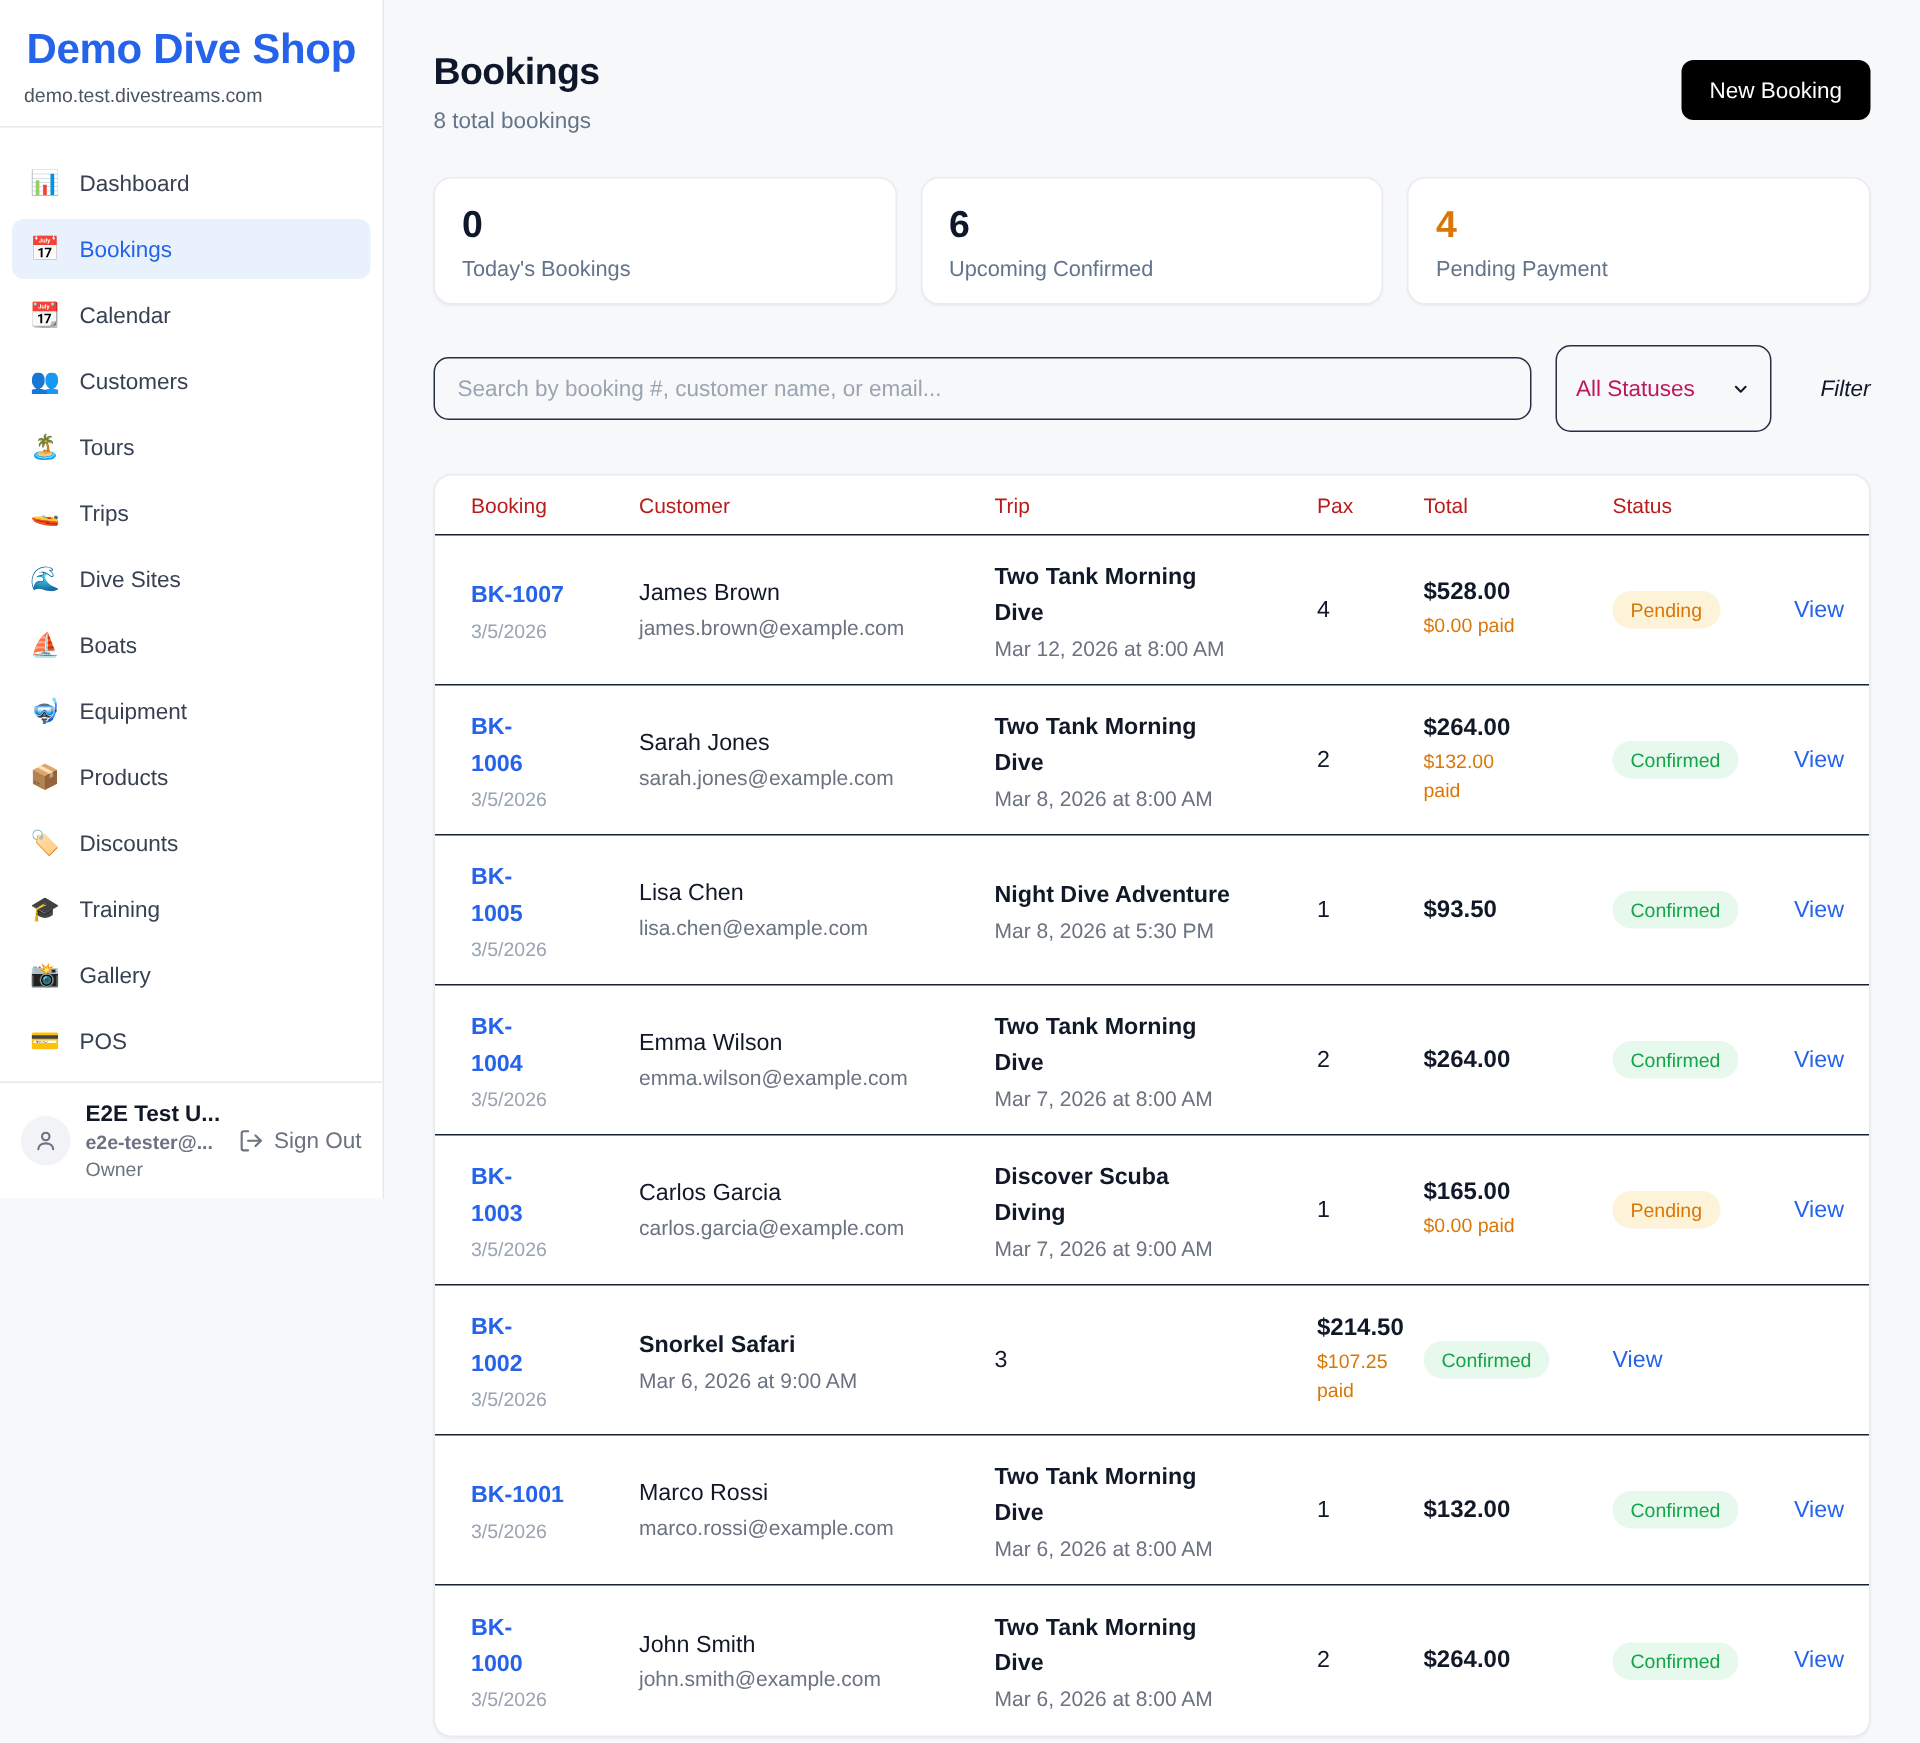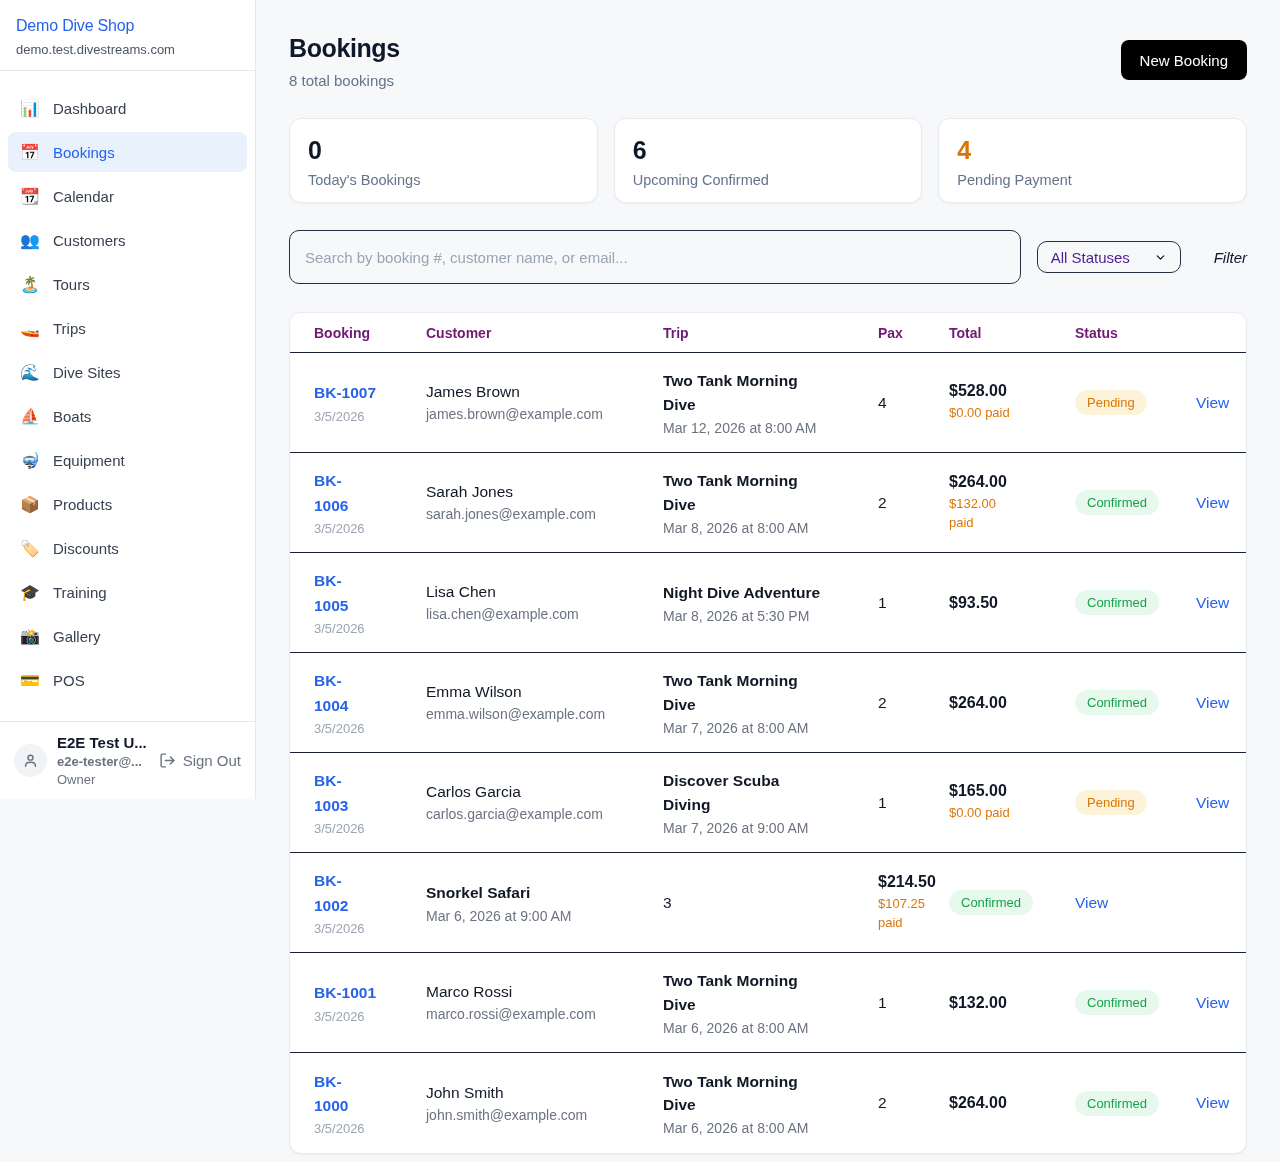--- a/index.html
+++ b/index.html
@@ -15,21 +15,21 @@
 
   
   .sidebar {
     position: absolute; left: 0; top: 0;
     width: 256px; height: 799px;
     background: #ffffff;
     border-right: 1px solid #e5e8ee;
     display: flex; flex-direction: column;
   }
   .brand { padding: 17px 16px 13px; border-bottom: 1px solid #e5e8ee; }
-  .brand-name { font-size: 16px; font-weight: 400; color: #2563eb; letter-spacing: -0.2px; }
+  .brand-name { font-size: 28px; font-weight: 700; color: #2563eb; letter-spacing: -0.2px; text-align: center; }
   .brand-domain { font-size: 13px; color: #4b5563; margin-top: 7px; }
   .nav { padding: 17px 8px 0; flex: 1; }
   .nav-item {
     display: flex; align-items: center; gap: 13px;
     height: 40px; padding: 0 12px; margin-bottom: 4px;
     border-radius: 8px; font-size: 15px; color: #374151;
     cursor: pointer;
   }
   .nav-item.active { background: #e9f1fd; color: #2563eb; }
   .nav-icon { width: 20px; font-size: 16px; text-align: center; flex: none; }
@@ -68,50 +68,50 @@
     border: 1px solid #e8ebf0; border-radius: 12px;
     padding: 17px 18px; height: 85px;
     box-shadow: 0 1px 2px rgba(15,23,42,0.05);
   }
   .stat-value { font-size: 25px; font-weight: 800; color: #0f172a; }
   .stat-value.orange { color: #d97706; }
   .stat-label { font-size: 14.5px; color: #64748b; margin-top: 7px; }
 
   .filter-row { display: flex; align-items: center; margin-bottom: 28px; }
   .search-input {
-    flex: 1; height: 54px;
+    flex: 1; height: 42px;
     border: 1px solid #253044; border-radius: 10px;
     background: transparent; padding: 0 15px;
     font-family: inherit; font-size: 15px; color: #0f172a;
   }
   .search-input::placeholder { color: #9aa4b2; }
   .status-select {
-    width: 144px; height: 32px; margin-left: 16px;
+    width: 144px; height: 58px; margin-left: 16px;
     border: 1px solid #253044; border-radius: 10px;
     display: flex; align-items: center; justify-content: space-between;
-    padding: 0 13px; font-size: 15px; color: #4c1d95; cursor: pointer;
+    padding: 0 13px; font-size: 15px; color: #be185d; cursor: pointer;
     background: transparent; flex: none;
   }
   .filter-btn {
     background: none; border: none; font-family: inherit;
     font-size: 15px; color: #0f172a; margin-left: 33px; padding: 0; cursor: pointer; flex: none; font-style: italic;
   }
 
   
   .table-card {
     background: #ffffff; border: 1px solid #e8ebf0; border-radius: 12px;
     overflow: hidden; box-shadow: 0 1px 2px rgba(15,23,42,0.05);
   }
   .t-grid {
     display: grid;
     grid-template-columns: 112px 237px 215px 71px 126px 121px 1fr;
     padding: 0 10px 0 24px;
   }
   .t-header { height: 40px; align-items: center; border-bottom: 1px solid #16202e; }
-  .t-header .th { font-size: 14px; color: #701a75; font-weight: 700; }
+  .t-header .th { font-size: 14px; color: #b91c1c; font-weight: 400; }
   .t-row { min-height: 100px; align-items: center; border-bottom: 1px solid #16202e; padding-top: 14px; padding-bottom: 14px; }
   .t-row:last-child { border-bottom: none; }
 
   .booking-id { color: #2563eb; font-weight: 700; font-size: 15.5px; line-height: 1.55; display: block; text-decoration: none; }
   .booking-id.wrap { max-width: 44px; }
   .booking-date { color: #9aa4b2; font-size: 13px; margin-top: 3px; }
 
   .cust-name { font-size: 15.5px; color: #111827; }
   .cust-email { font-size: 14px; color: #6b7280; margin-top: 5px; }
 

